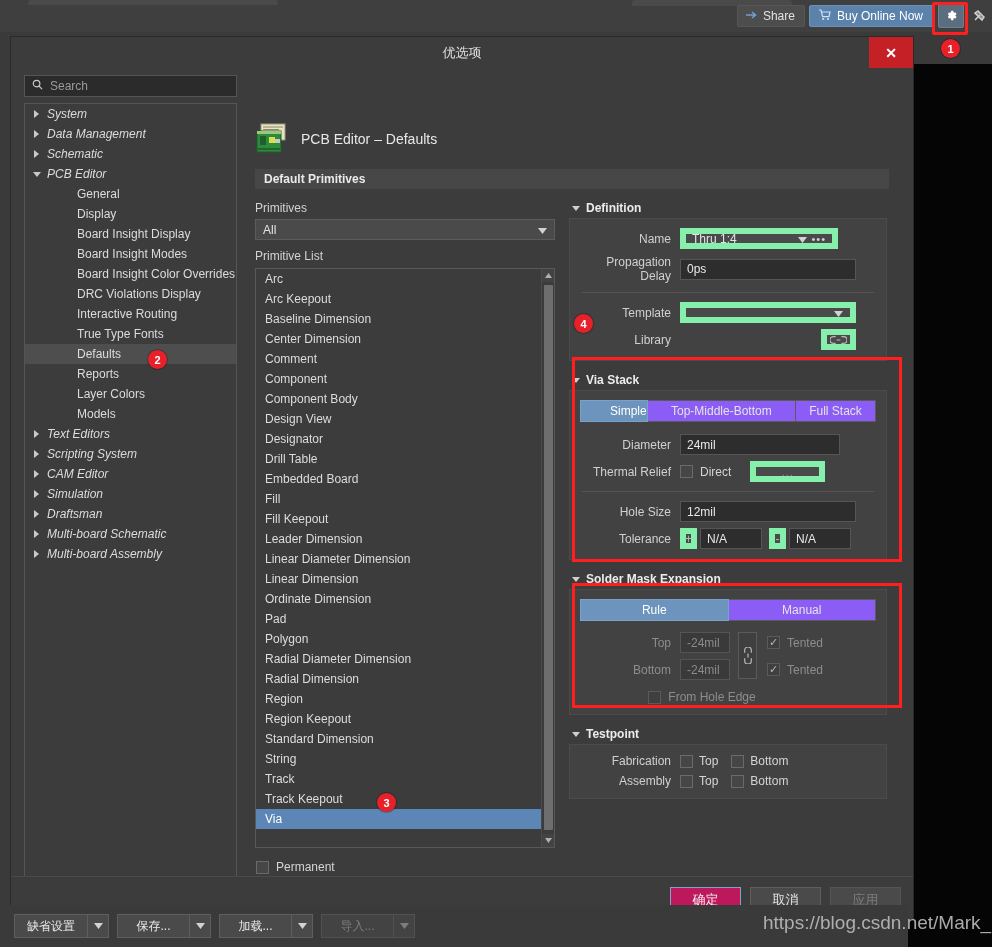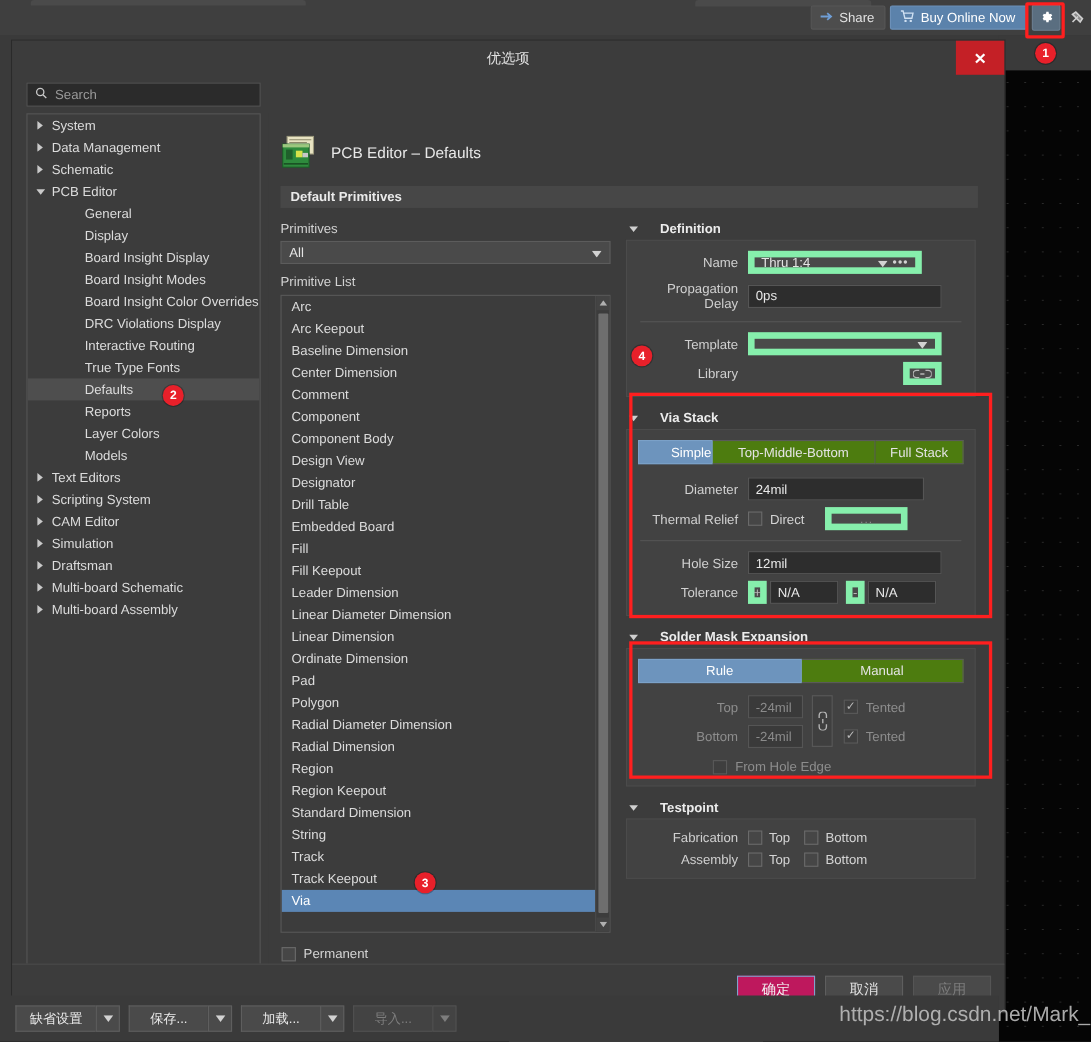--- a/index.html
+++ b/index.html
@@ -92,21 +92,21 @@
   }
   .tree-pane {
     position:absolute; left:13px; top:34px; width:213px; height:820px;
     background:#3c3c3c; border:1px solid #555;
     overflow:hidden;
   }
   .tree-item {
     height:20px; display:flex; align-items:center; font-size:12px; color:#dcdcdc;
     padding-left:6px; white-space:nowrap;
   }
-  .tree-item.lvl0 { padding-left:8px; }
+  .tree-item.lvl0 { padding-left:8px;font-style:italic; }
   .tree-item.lvl1 { padding-left:38px; }
   .tree-item.selected { background:#4e4e4e; }
   .caret { width:14px; display:inline-block; flex:0 0 14px; }
   .caret svg { display:block; }
 
   
   .content { position:absolute; left:233px; top:34px; width:656px; height:820px; background:#3c3c3c; }
   .page-head { display:flex; align-items:center; gap:12px; padding:16px 0 0 11px; height:56px; }
   .pcb-icon { width:34px; height:32px; position:relative; }
   .page-title { font-size:14px; color:#e8e8e8; }
@@ -147,21 +147,21 @@
   .perm-row { display:flex; align-items:center; gap:7px; margin:12px 0 0 1px; font-size:12px; color:#d4d4d4;}
   .btn-row { display:flex; gap:9px; margin-top:12px; }
   .btn {
     height:24px; background:#4a4a4a; border:1px solid #606060; color:#e5e5e5;
     font-size:12px; display:flex; align-items:center; justify-content:center;
   }
   .btn.w90 { width:90px; }
 
   
   .grp-head {
-    display:flex; align-items:center; gap:20px; font-size:12px; font-weight:bold;
+    display:flex; align-items:center; gap:6px; font-size:12px; font-weight:bold;
     color:#ececec; margin-bottom:3px; padding-left:3px;
   }
   .grp-box { background:#424242; border:1px solid #4b4b4b; padding:9px 10px 10px 10px; }
 
   .row { display:flex; align-items:center; margin-bottom:6px; }
   .rlabel { width:100px; text-align:right; padding-right:9px; font-size:12px; color:#d0d0d0; flex:0 0 auto;}
   .rlabel.dim { color:#8d8d8d; }
   .inp {
     background:#2d2d2d; border:1px solid #555; height:21px; color:#e8e8e8;
     font-size:12px; display:flex; align-items:center; padding-left:6px;
@@ -174,21 +174,21 @@
   .chk {
     width:13px; height:13px; background:#464646; border:1px solid #6a6a6a;
     display:inline-flex; align-items:center; justify-content:center; flex:0 0 auto;
   }
   .chk.dim { border-color:#5a5a5a; background:#3f3f3f; }
   .chk .tick { color:#b9b9b9; font-size:11px; line-height:1; }
 
   .seg { display:flex; height:22px; }
   .seg > div {
     flex:1; display:flex; align-items:center; justify-content:center;
-    background:#4d7c0f; border:1px solid #5a5a5a; border-left:none;
+    background:#8b5cf6; border:1px solid #5a5a5a; border-left:none;
     font-size:12px; color:#e4e4e4;
   }
   .seg > div:first-child { border-left:1px solid #5a5a5a; }
   .seg > div.active { background:#6d94bd; color:#fff; border-color:#7ba1c8; }
 
   .divider { height:1px; background:#555; margin:9px 2px 9px 2px; }
 
   .hl-red { position:absolute; border:3px solid #ff1f1f; pointer-events:none; }
 
   

